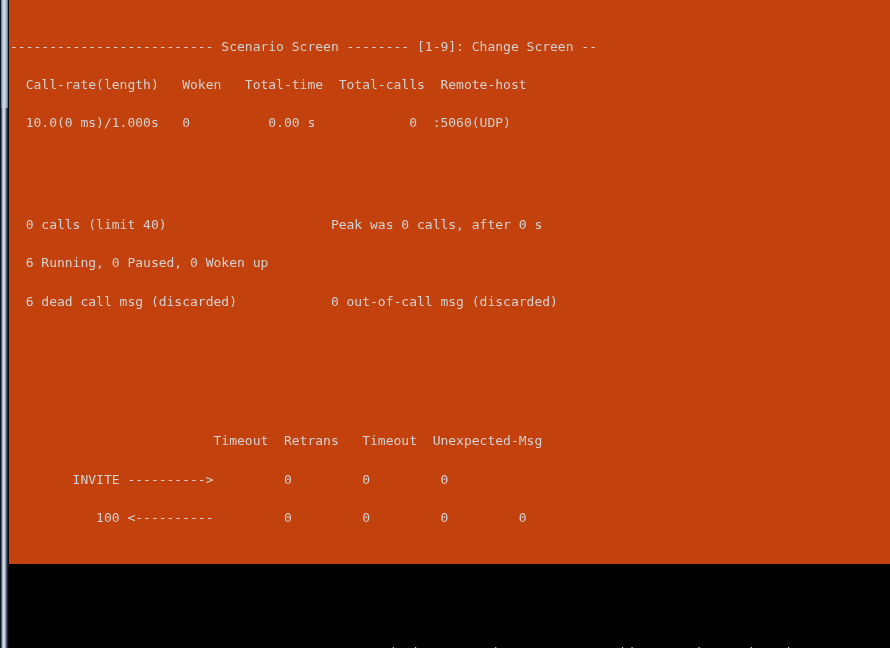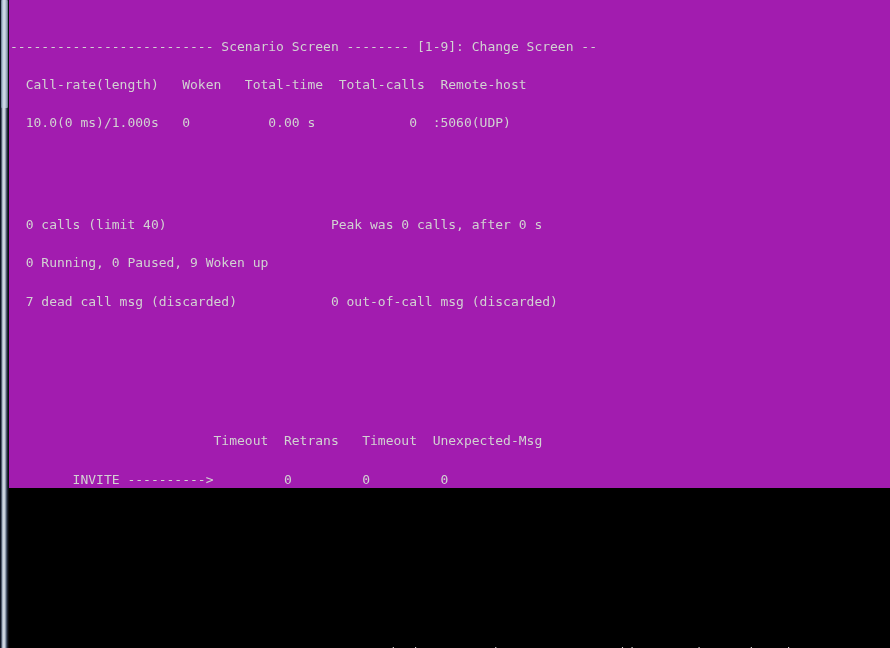--- a/index.html
+++ b/index.html
@@ -11,22 +11,22 @@
   body {
     width: 890px;
     height: 648px;
     overflow: hidden;
     font-family: "DejaVu Sans Mono", "Liberation Mono", monospace;
   }
 
   #terminal {
     position: relative;
     width: 890px;
-    height: 488px;
-    background: #a21caf;
+    height: 564px;
+    background: #c2410c;
     color: #d2d2d2;
   }
 
   
   #scrollbar-gutter {
     position: absolute;
     left: 0;
     top: 0;
     width: 9px;
     height: 648px;
@@ -106,28 +106,29 @@
 
   <div id="screen-body">
 
     <div class="row">-------------------------- Scenario Screen -------- [1-9]: Change Screen --</div>
     <div class="row">  Call-rate(length)   Woken   Total-time  Total-calls  Remote-host</div>
     <div class="row">  10.0(0 ms)/1.000s   0          0.00 s            0  :5060(UDP)</div>
 
     <div class="blank">&nbsp;</div>
 
     <div class="row">  0 calls (limit 40)                     Peak was 0 calls, after 0 s</div>
-    <div class="row">  0 Running, 0 Paused, 9 Woken up</div>
-    <div class="row">  7 dead call msg (discarded)            0 out-of-call msg (discarded)</div>
+    <div class="row">  6 Running, 0 Paused, 0 Woken up</div>
+    <div class="row">  6 dead call msg (discarded)            0 out-of-call msg (discarded)</div>
 
     <div class="blank">&nbsp;</div>
     <div class="blank">&nbsp;</div>
 
     <div class="row">                          Timeout  Retrans   Timeout  Unexpected-Msg</div>
     <div class="row">        INVITE ----------&gt;         0         0         0</div>
+    <div class="row">           100 &lt;----------         0         0         0         0</div>
     
     
     
     
     
     
 
     
     
     

